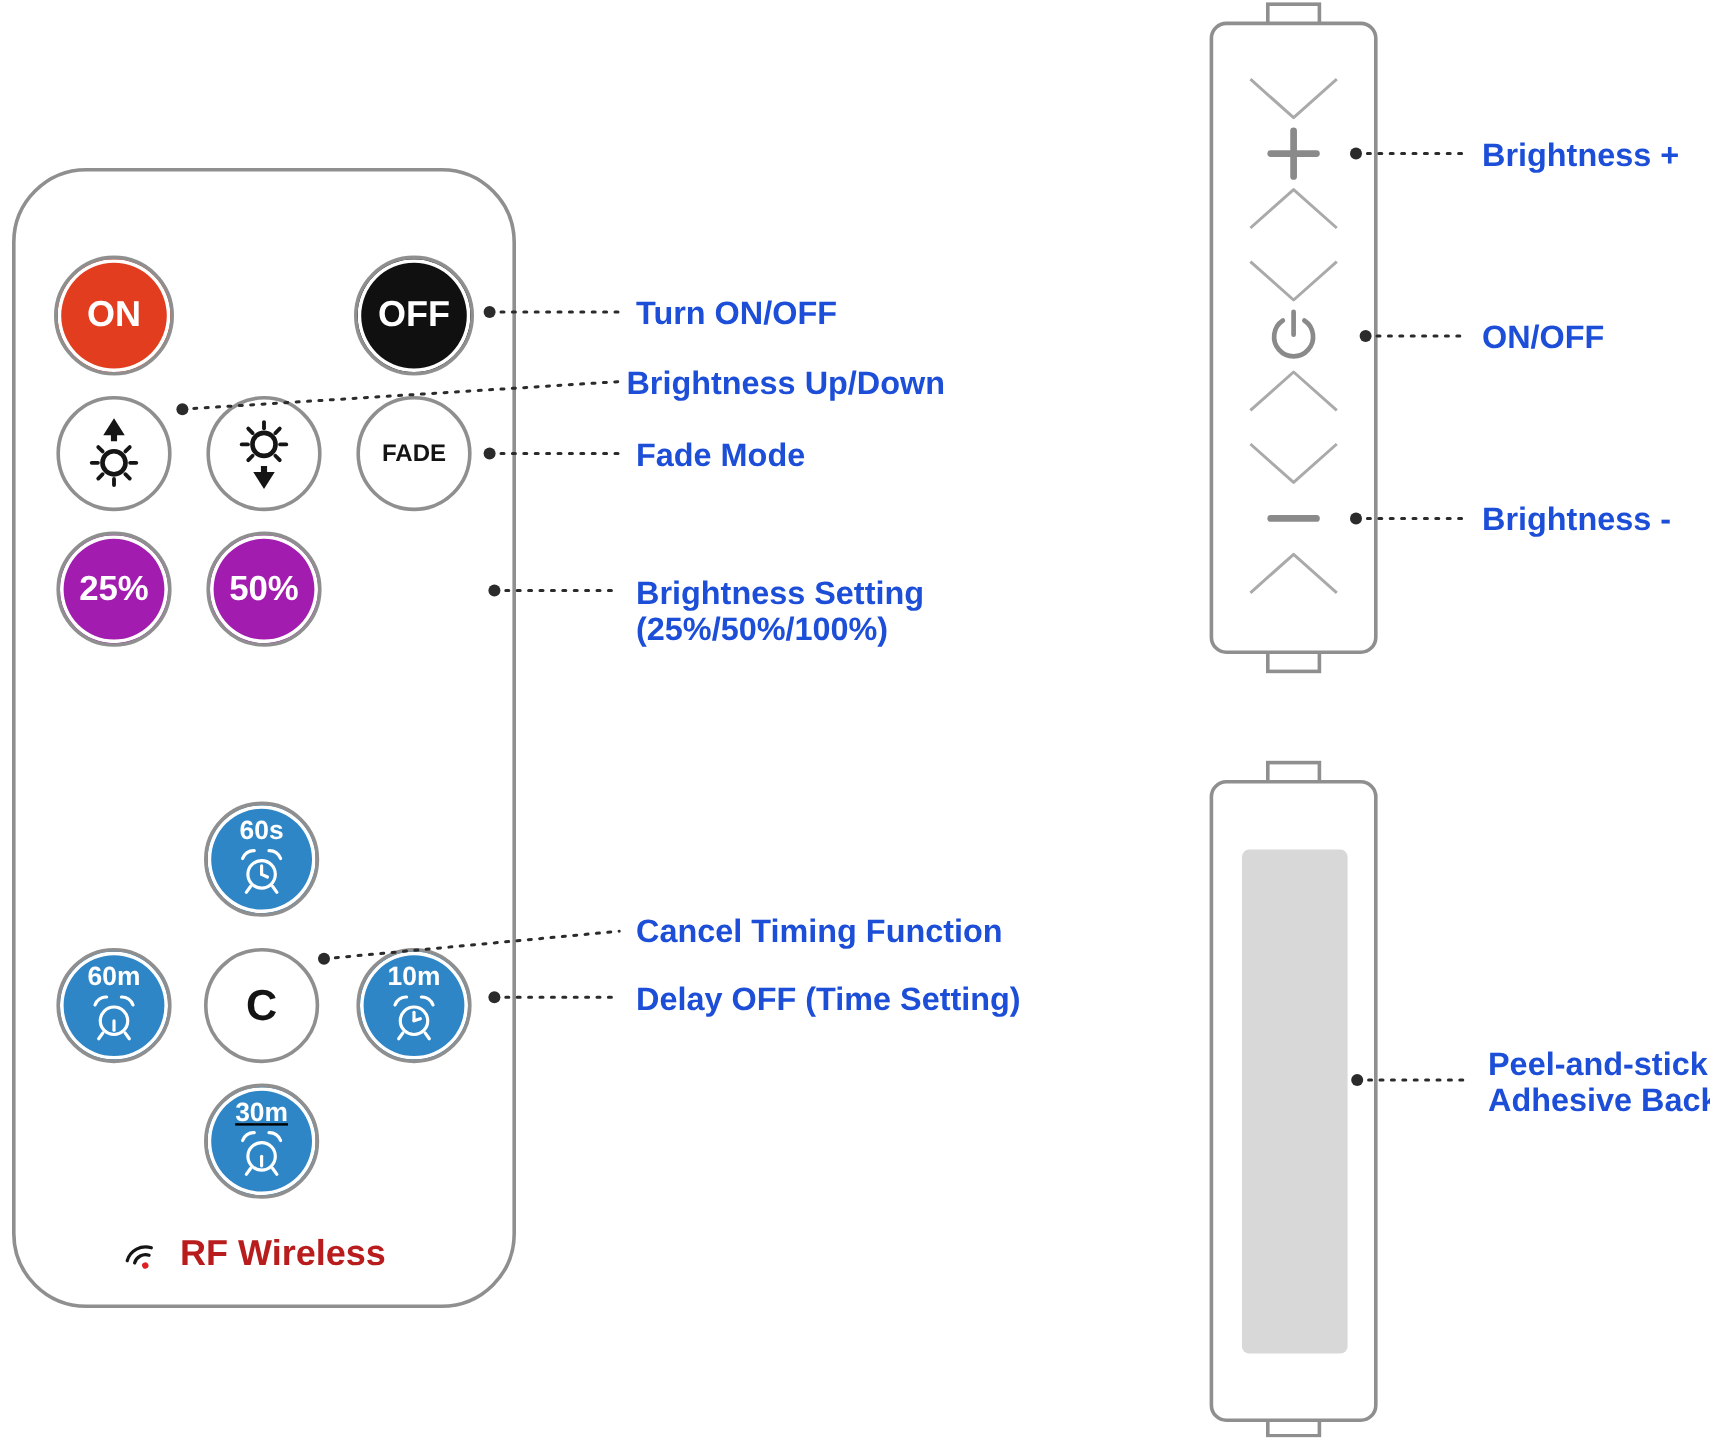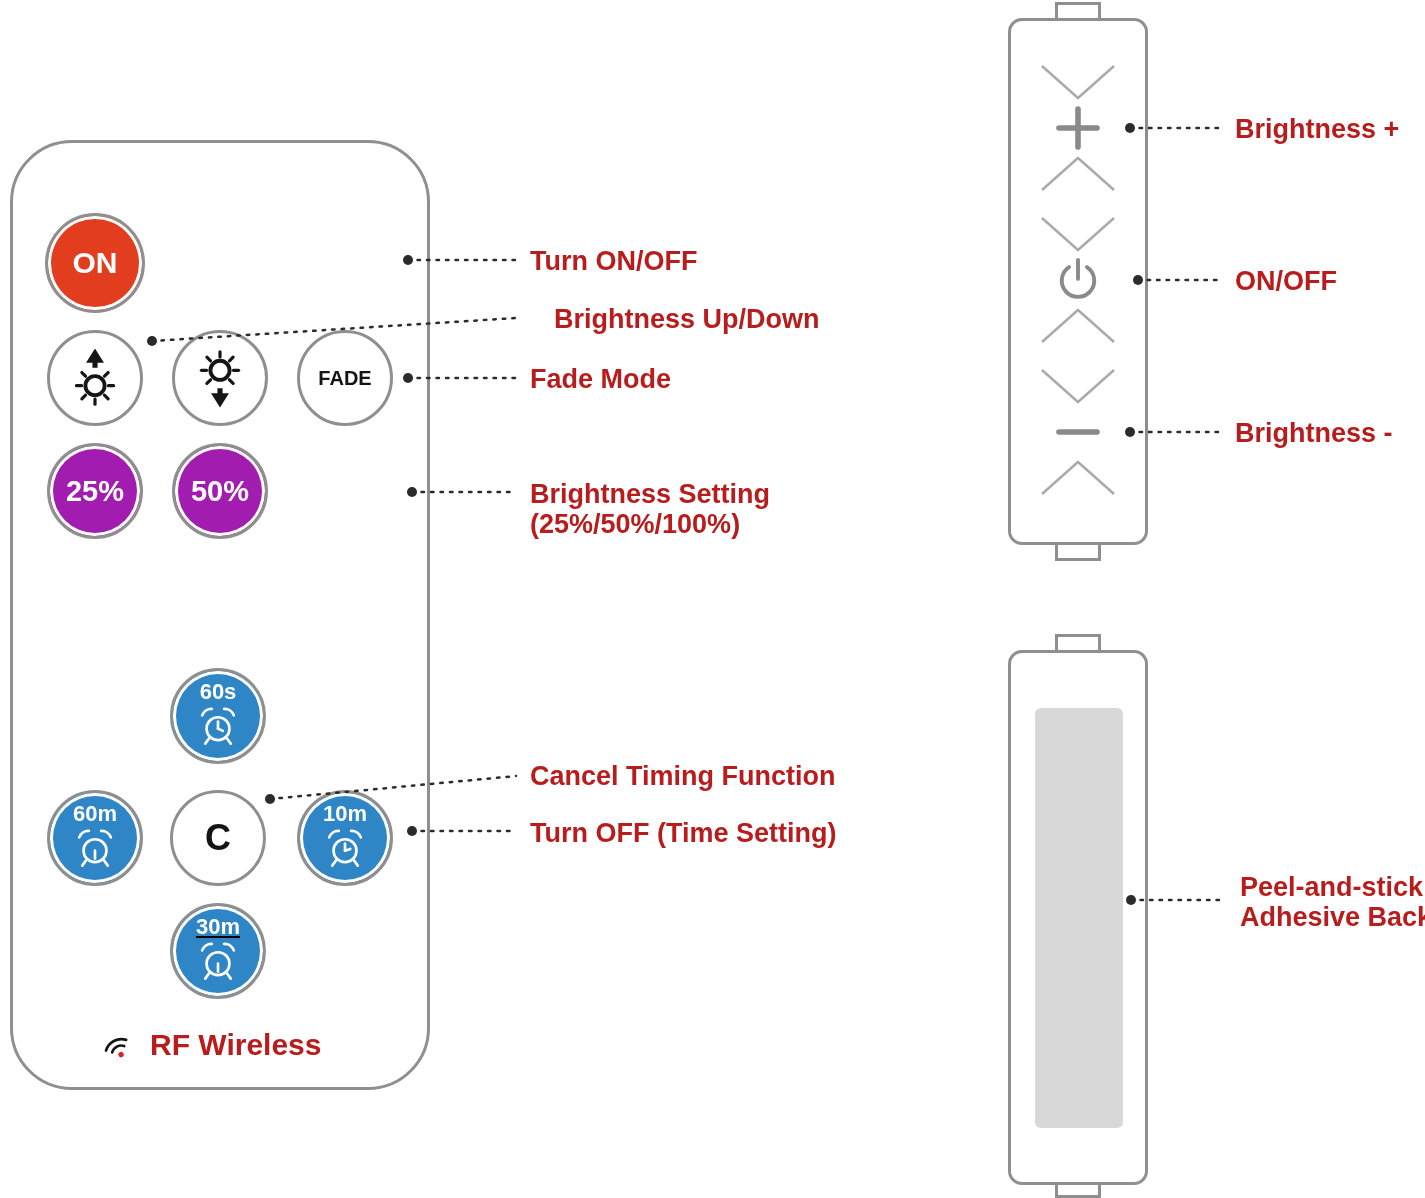--- a/index.html
+++ b/index.html
@@ -27,21 +27,21 @@
   .dark  { color:#141414; }
   .timer-btn { justify-content:flex-start; padding-top:10px; }
   .timer-btn .btn-label { font-size:22px; margin-bottom:1px; }
   .brand {
     position:absolute; left:100px; top:1026px; display:flex; align-items:center; gap:10px; z-index:2;
   }
   .brand-text { font-weight:700; font-size:30px; color:#b91c1c; }
 
   
   .callout {
-    position:absolute; font-size:27px; font-weight:600; color:#b91c1c;
+    position:absolute; font-size:27px; font-weight:600; color:#1d4ed8;
     white-space:nowrap; line-height:30px; z-index:3;
   }
   .callout.heavy { font-weight:700; }
 
   
   .bar-body {
     position:absolute; border:3px solid #8f8f8f; border-radius:14px;
     background:#ffffff; z-index:1;
   }
   .bar-tab {
@@ -59,20 +59,23 @@
 <body>
 
 <div class="canvas">
 
   <div class="remote-body"></div>
 
   <div class="btn colored bg-red" style="left:45px; top:213px; width:100px; height:100px;">
     <span class="btn-label white" style="font-size:30px;">ON</span>
   </div>
 
+  <div class="btn colored bg-black" style="left:295px; top:213px; width:100px; height:100px;">
+    <span class="btn-label white" style="font-size:30px;">OFF</span>
+  </div>
 
   <div class="btn" style="left:47px; top:330px; width:96px; height:96px;">
     <svg width="64" height="64" viewBox="0 0 100 100">
       <polygon points="50,4 36,26 46,26 46,34 54,34 54,26 64,26" fill="#151515"></polygon>
       <circle cx="50" cy="62" r="15" fill="none" stroke="#151515" stroke-width="6"></circle>
       <g stroke="#151515" stroke-width="5" stroke-linecap="round">
         <line x1="71" y1="62" x2="79" y2="62"></line>
         <line x1="64.8" y1="76.8" x2="70.5" y2="82.5"></line>
         <line x1="50" y1="83" x2="50" y2="91"></line>
         <line x1="35.2" y1="76.8" x2="29.5" y2="82.5"></line>
@@ -179,28 +182,28 @@
           <path d="M20 48 A42 42 0 0 1 80 48"></path>
           <path d="M32 60 A25 25 0 0 1 68 60"></path>
         </g>
         <circle cx="50" cy="76" r="7" fill="#e02020"></circle>
       </g>
     </svg>
     <span class="brand-text">RF Wireless</span>
   </div>
 
   <div class="callout" style="left:530px; top:246px;">Turn ON/OFF</div>
-  <div class="callout" style="left:554px; top:304px;">Brightness Up/Down</div>
+  <div class="callout" style="left:522px; top:304px;">Brightness Up/Down</div>
   <div class="callout" style="left:530px; top:364px;">Fade Mode</div>
   <div class="callout" style="left:530px; top:479px;">
     <div>Brightness Setting</div>
     <div>(25%/50%/100%)</div>
   </div>
   <div class="callout" style="left:530px; top:761px;">Cancel Timing Function</div>
-  <div class="callout" style="left:530px; top:818px;">Turn OFF (Time Setting)</div>
+  <div class="callout" style="left:530px; top:818px;">Delay OFF (Time Setting)</div>
 
   <div class="callout" style="left:1235px; top:114px;">Brightness +</div>
   <div class="callout" style="left:1235px; top:266px;">ON/OFF</div>
   <div class="callout" style="left:1235px; top:418px;">Brightness -</div>
   <div class="callout heavy" style="left:1240px; top:872px;">
     <div>Peel-and-stick</div>
     <div>Adhesive Back</div>
   </div>
 
   <div class="bar-tab" style="left:1055px; top:2px; height:22px;"></div>

